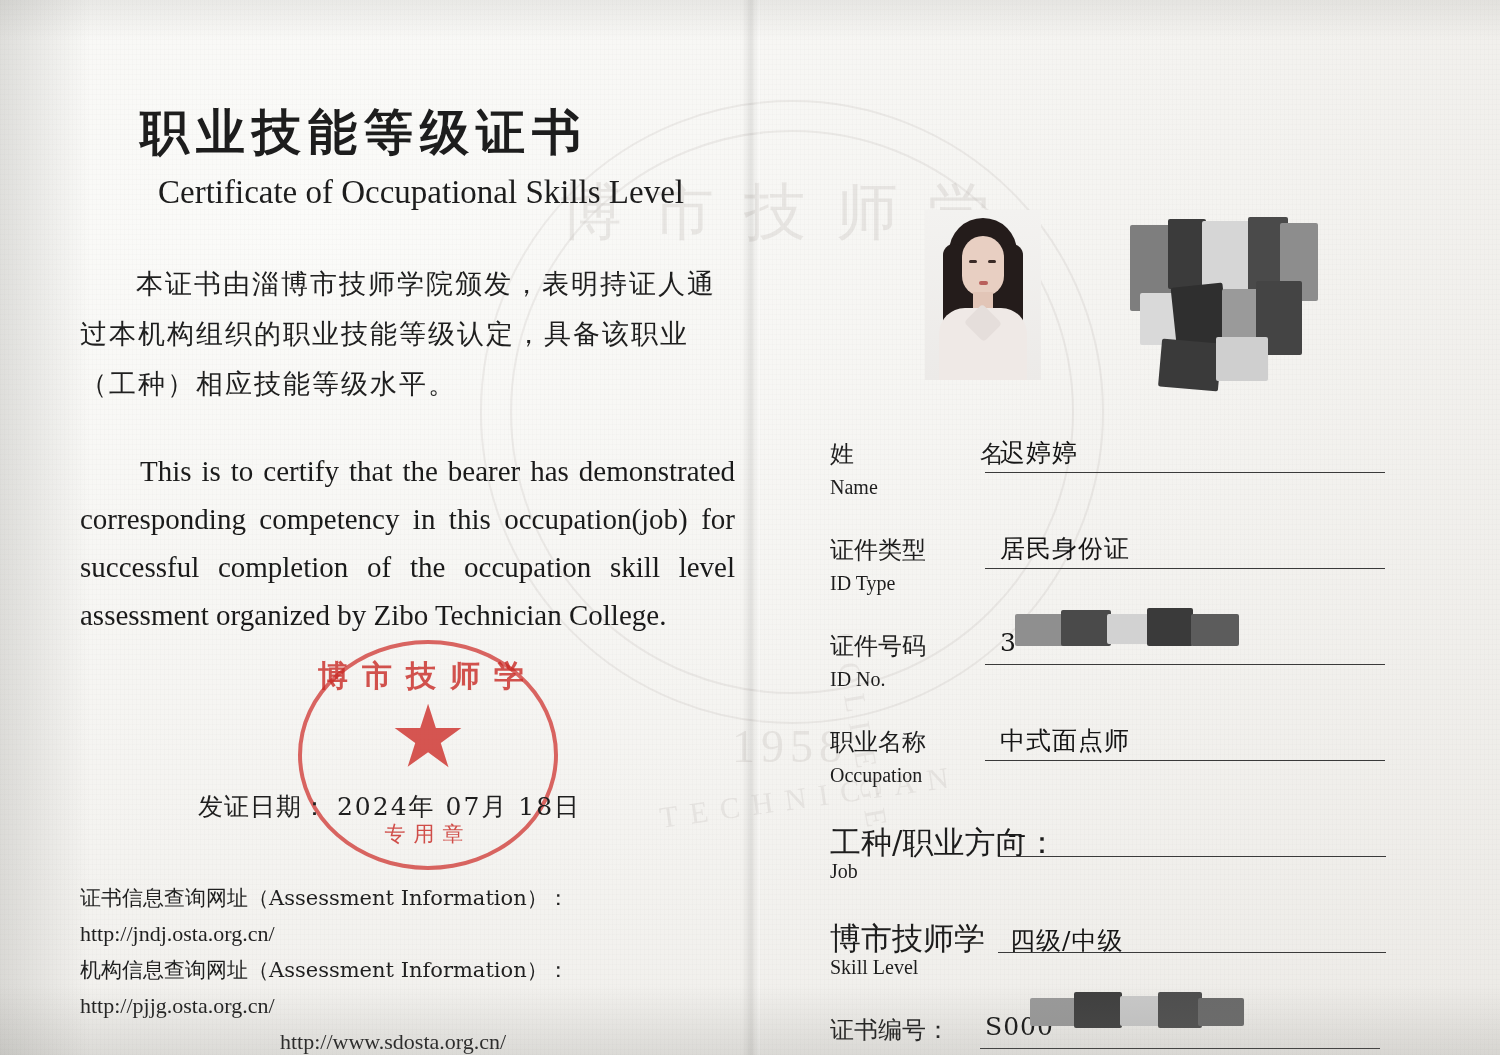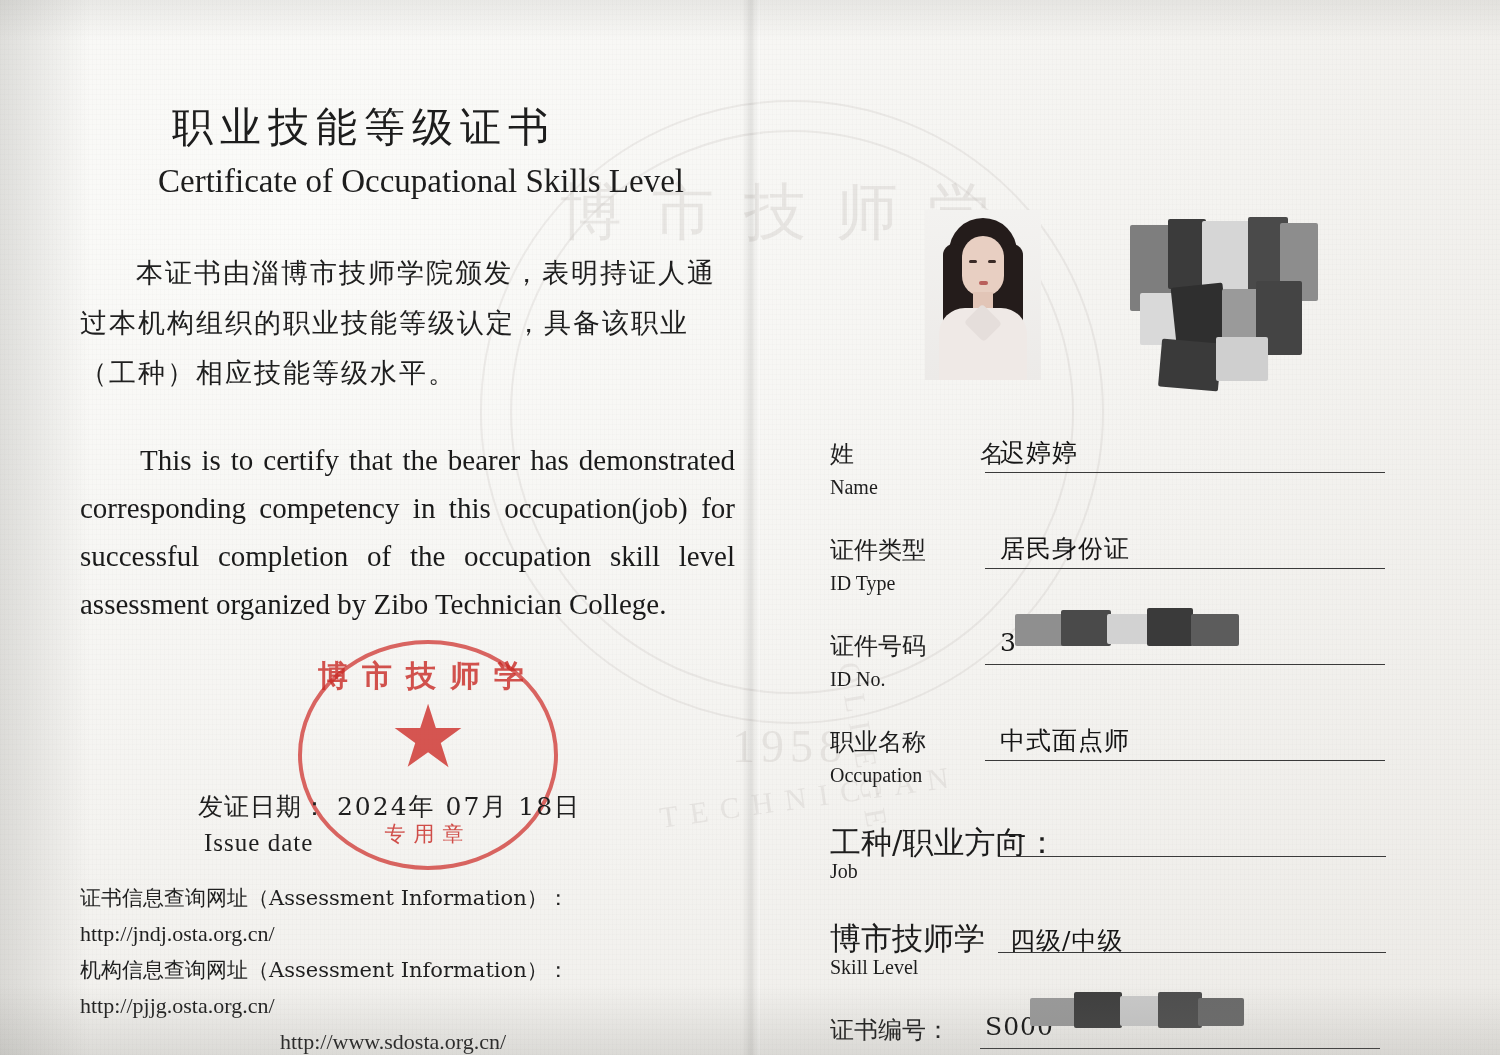--- a/index.html
+++ b/index.html
@@ -121,25 +121,25 @@
 
   
   .left-col {
     position: absolute;
     left: 80px;
     top: 100px;
     width: 660px;
   }
   .title-cn {
     font-family: "DejaVu Serif", serif;
-    font-size: 41px;
-    font-weight: normal;
+    font-size: 49px;
+    font-weight: bold;
     letter-spacing: 7px;
     color: #1d1d1d;
-    margin-left: 92px;
+    margin-left: 60px;
   }
   .title-en {
     font-size: 33px;
     margin-top: 8px;
     margin-left: 78px;
     color: #1d1d1d;
   }
   .para-cn {
     margin-top: 48px;
     font-family: Liberation Serif, serif;
@@ -373,21 +373,20 @@
   <div class="seal">
     <div class="seal-ring"></div>
     <div class="seal-arc-text">博市技师学</div>
     <div class="seal-star">★</div>
     <div class="seal-line3">专用章</div>
   </div>
 
   <div class="issue-row">
     <span>发证日期：</span>
     <span class="issue-date-val">2024年 07月  18日</span>
-    <span class="label-en">Issue date</span>
   </div>
 
   <div class="footer">
     <div>
       <span class="cn">证书信息查询网址（Assessment Information）：</span>
       <span class="url">http://jndj.osta.org.cn/</span>
     </div>
     <div>
       <span class="cn">机构信息查询网址（Assessment Information）：</span>
       <span class="url">http://pjjg.osta.org.cn/</span>

